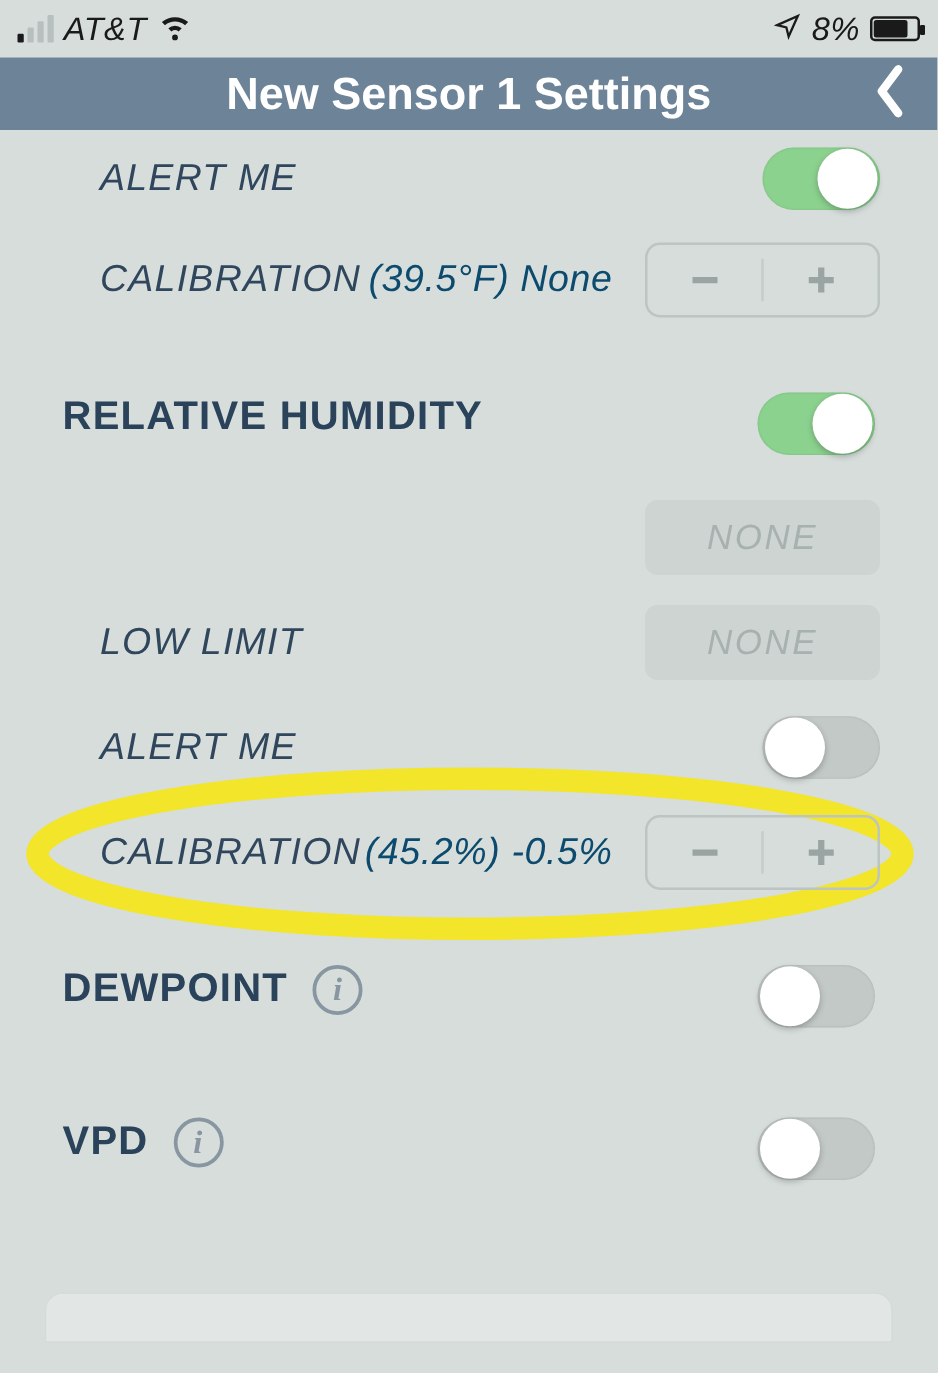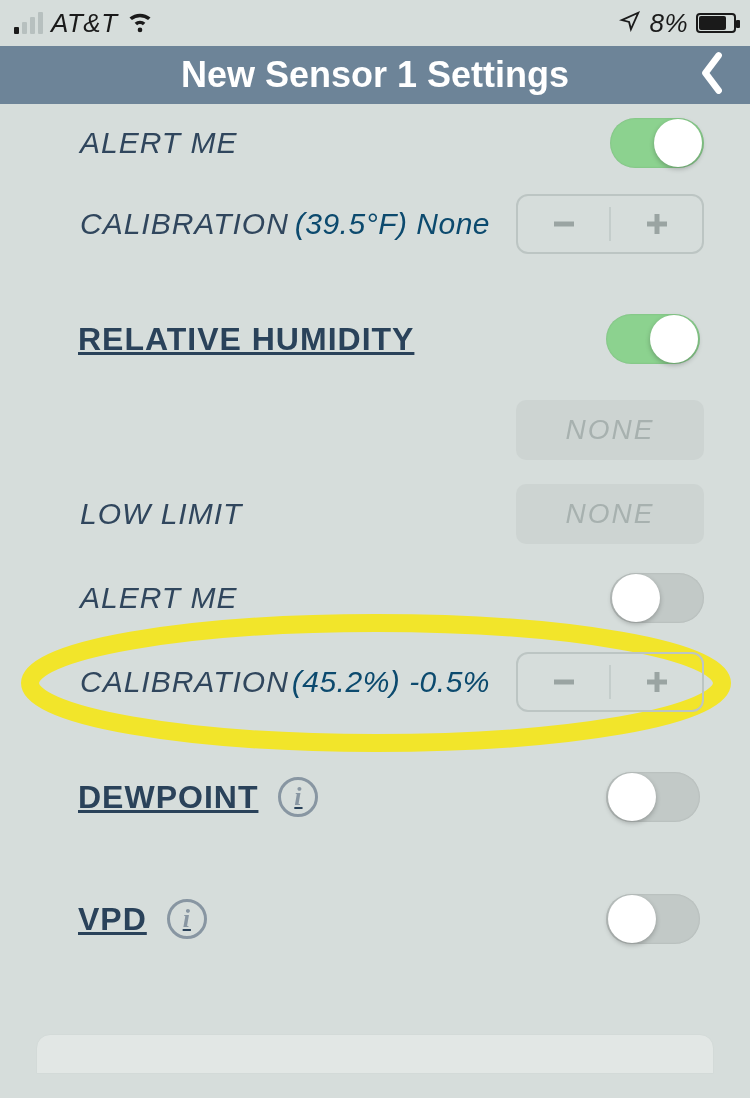--- a/index.html
+++ b/index.html
@@ -58,27 +58,26 @@
     letter-spacing:1px;
     font-style:italic;
   }
   .row.tight { min-height:78px; }
   .row .label { flex:0 0 auto; }
   .row .spacer { flex:1; }
   .row .value { color:#0c4a6e; margin-right:26px; font-size:30px; letter-spacing:0.5px;}
 
   .section-header {
     display:flex;
-    align-items:center;
-    padding: 48px 50px 24px 78px;
+    align-items:flex-start;
+    padding: 48px 50px 24px 50px;
     font-size:32px;
     font-weight:700;
     color:#2a425a;
     letter-spacing:1px;
-    text-decoration:underline;
   }
   .section-header .hlabel { margin-right:16px; }
   .section-header .hspacer { flex:1; }
 
   
   .toggle {
     width:94px; height:50px;
     border-radius:25px;
     background:#c2c9c7;
     position:relative;

